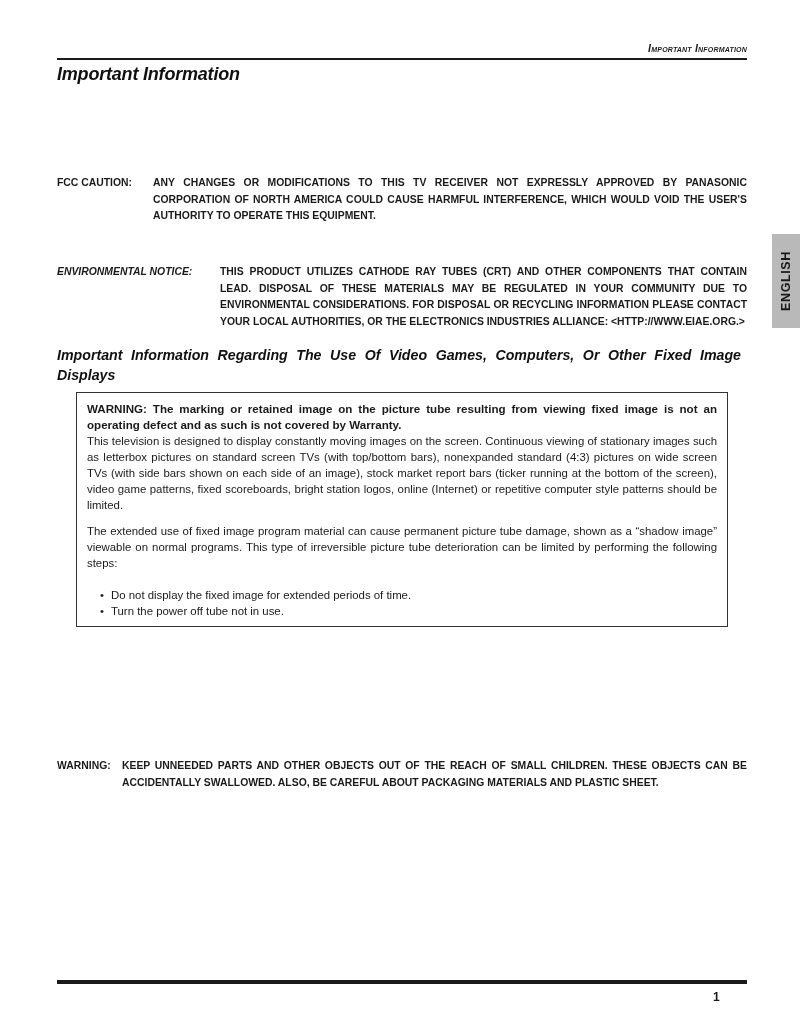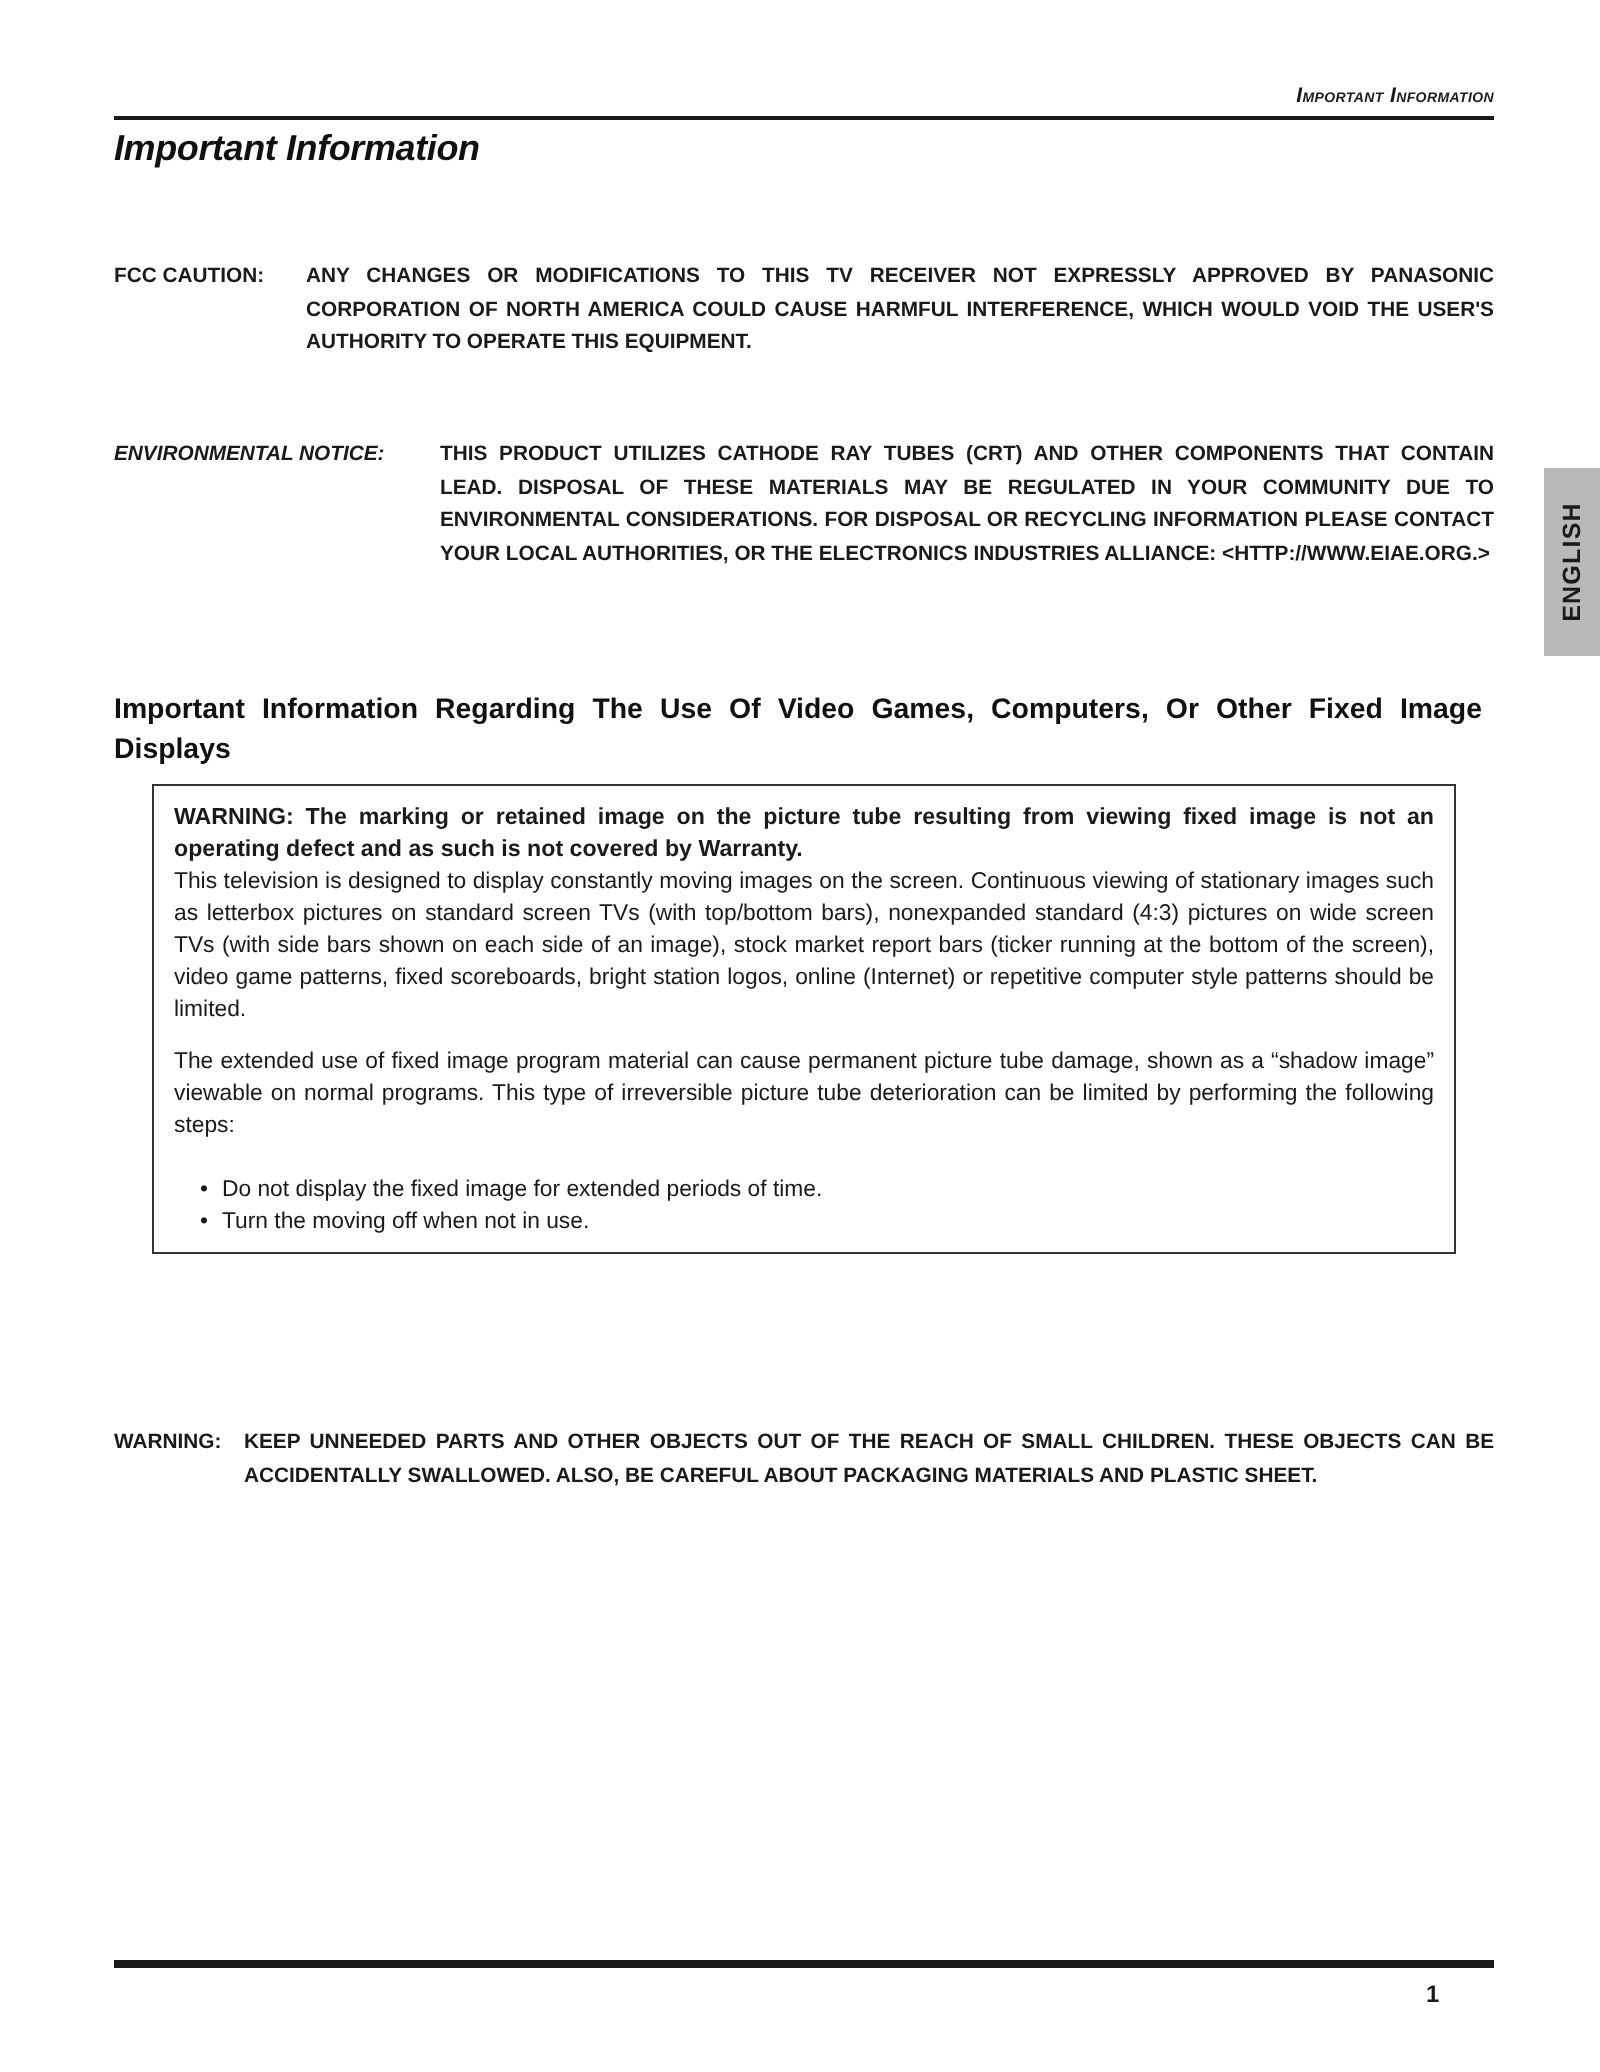--- a/index.html
+++ b/index.html
@@ -50,20 +50,21 @@
     .notice {
       position: absolute;
       left: 57px;
       width: 690px;
       font-size: 10.4px;
       font-weight: bold;
       line-height: 16.5px;
       color: #1a1a1a;
       display: flex;
       text-transform: uppercase;
+      margin-top: 44px;
     }
     .notice .label {
       flex: 0 0 auto;
       white-space: nowrap;
     }
     .notice .body {
       flex: 1 1 auto;
       text-align: justify;
     }
     #fcc { top: 131px; }
@@ -77,20 +78,21 @@
     .section-heading {
       position: absolute;
       top: 346px;
       left: 57px;
       width: 684px;
       font-size: 14.2px;
       font-weight: bold;
       line-height: 19.5px;
       text-align: justify;
       color: #111;
+      font-style: italic;
     }
 
     
     .warning-box {
       position: absolute;
       top: 392px;
       left: 76px;
       width: 652px;
       height: 235px;
       border: 1.3px solid #333;
@@ -189,21 +191,21 @@
   <div class="warn-strong">WARNING: The marking or retained image on the picture tube resulting from viewing fixed image is not an operating defect and as such is not covered by Warranty.</div>
   <p>This television is designed to display constantly moving images on the screen. Continuous viewing of stationary images such as letterbox pictures on standard screen TVs (with top/bottom bars), nonexpanded standard (4:3) pictures on wide screen TVs (with side bars shown on each side of an image), stock market report bars (ticker running at the bottom of the screen), video game patterns, fixed scoreboards, bright station logos, on­line (Internet) or repetitive computer style patterns should be limited.</p>
   <p class="tight">The extended use of fixed image program material can cause permanent picture tube damage, shown as a “shadow image” viewable on normal programs. This type of irreversible picture tube deterioration can be limited by performing the following steps:</p>
   <ul>
     <li>
       <span class="bullet">•</span>
       <span>Do not display the fixed image for extended periods of time.</span>
     </li>
     <li>
       <span class="bullet">•</span>
-      <span>Turn the moving off when not in use.</span>
+      <span>Turn the power off tube not in use.</span>
     </li>
   </ul>
 </div>
 
 <div class="notice" id="child">
   <div class="label">WARNING:</div>
   <div class="body">KEEP UNNEEDED PARTS AND OTHER OBJECTS OUT OF THE REACH OF SMALL CHILDREN. THESE OBJECTS CAN BE ACCIDENTALLY SWALLOWED. ALSO, BE CAREFUL ABOUT PACKAGING MATERIALS AND PLASTIC SHEET.</div>
 </div>
 
 <div class="footer-rule"></div>

